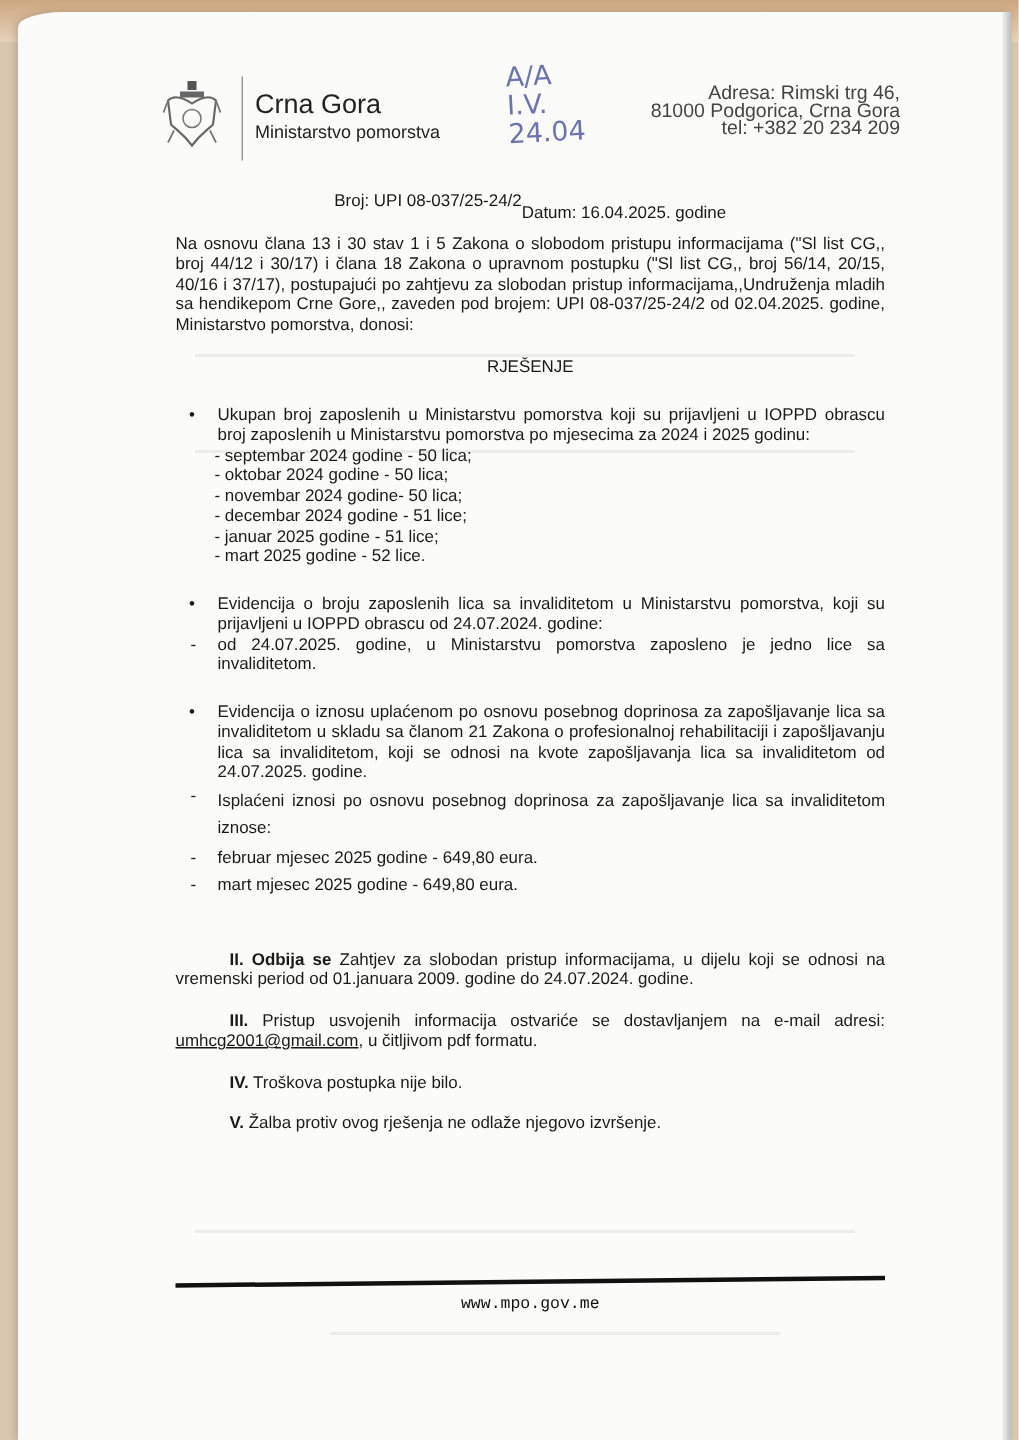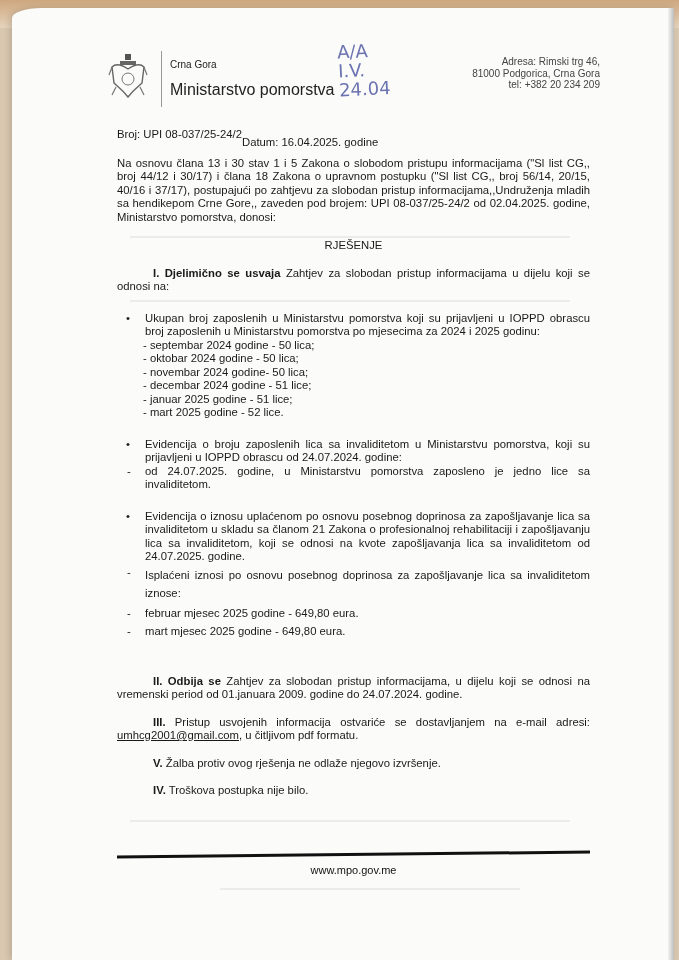--- a/index.html
+++ b/index.html
@@ -19,43 +19,43 @@
     box-shadow: -2px 0 6px rgba(0,0,0,0.15);
     border-top-left-radius: 30px 10px;
   }
   .page::after {
     content: ""; position: absolute; right: 0; top: 0; bottom: 0; width: 6px;
     background: linear-gradient(90deg, #f3f3f1, #bdbdbd);
   }
   .header { position: absolute; left: 100px; top: 45px; width: 500px; height: 70px; }
   .crest { position: absolute; left: 8px; top: 8px; width: 40px; height: 48px; }
   .vline { position: absolute; left: 61px; top: 6px; width: 1px; height: 56px; background: #999; }
-  .org1 { position: absolute; left: 70px; top: 14px; font-size: 10px; color: #222; }
-  .org2 { position: absolute; left: 70px; top: 36px; font-size: 16px; color: #222; }
+  .org1 { position: absolute; left: 70px; top: 14px; font-size: 18px; color: #222; }
+  .org2 { position: absolute; left: 70px; top: 36px; font-size: 12px; color: #222; }
   .handwritten {
     position: absolute; left: 238px; top: -4px; width: 60px;
     font-family: "DejaVu Sans", sans-serif; color: #6b74b0; font-size: 18px; line-height: 19px;
     transform: rotate(-3deg);
   }
-  .addr { position: absolute; right: 0; top: 11px; text-align: right; font-size: 10px; line-height: 11.5px; color: #444; }
+  .addr { position: absolute; right: 0; top: 11px; text-align: right; font-size: 13px; line-height: 11.5px; color: #444; }
   .doc { position: absolute; left: 117px; top: 128px; width: 473px; color: #1a1a1a; font-size: 11.3px; line-height: 13.5px; }
-  .row { display: flex; justify-content: flex-start; }
+  .row { display: flex; justify-content: center; }
   .datum { margin-top: 8px; }
   .para { text-align: justify; margin-top: 7px; }
   .title { text-align: center; font-weight: normal; margin-top: 15px; }
   .indent { text-indent: 36px; }
   .sec { margin-top: 14px; text-align: justify; }
   .bullet { position: relative; padding-left: 28px; text-align: justify; margin-top: 18px; }
   .bullet .dot { position: absolute; left: 9px; top: 0; }
   .hyphen-row { position: relative; padding-left: 28px; text-align: justify; }
   .hyphen-row .h { position: absolute; left: 10px; }
   .b { font-weight: bold; }
   .u { text-decoration: underline; }
   .footer-line { position: absolute; left: 117px; top: 853px; width: 473px; height: 3px; background: #111; transform: rotate(-0.6deg); }
-  .footer-url { position: absolute; left: 117px; top: 864px; width: 473px; text-align: center; font-family: Liberation Sans, sans-serif; font-size: 11px; color: #111; }
+  .footer-url { position: absolute; left: 117px; top: 864px; width: 473px; text-align: center; font-family: Liberation Mono, monospace; font-size: 11px; color: #111; }
   .ghost { position: absolute; left: 130px; width: 440px; height: 2px; background: rgba(0,0,0,0.06); }
 </style>
 </head>
 <body>
 
 <div class="backdrop-top"></div>
 
 <div class="page"></div>
 
 <div class="ghost" style="top:236px"></div>
@@ -89,23 +89,20 @@
 <div class="doc">
   <div class="row">
     <span>Broj: UPI 08-037/25-24/2</span>
     <span class="datum">Datum: 16.04.2025. godine</span>
   </div>
 
   <div class="para">Na osnovu člana 13 i 30 stav 1 i 5 Zakona o slobodom pristupu informacijama ("Sl list CG,, broj 44/12 i 30/17) i člana 18 Zakona o upravnom postupku ("Sl list CG,, broj 56/14, 20/15, 40/16 i 37/17), postupajući po zahtjevu za slobodan pristup informacijama,,Undruženja mladih sa hendikepom Crne Gore,, zaveden pod brojem: UPI 08-037/25-24/2 od 02.04.2025. godine, Ministarstvo pomorstva, donosi:</div>
 
   <div class="title">RJEŠENJE</div>
 
-  <div class="sec indent">
-    <span class="b">I. Djelimično se usvaja</span><span> Zahtjev za slobodan pristup informacijama u dijelu koji se odnosi na:</span>
-  </div>
 
   <div class="bullet">
     <span class="dot">•</span>
     <div>Ukupan broj zaposlenih u Ministarstvu pomorstva koji su prijavljeni u IOPPD obrascu broj zaposlenih u Ministarstvu pomorstva po mjesecima za 2024 i 2025 godinu:</div>
     <div class="dash-item-list" style="margin-left:-2px">
       <div>- septembar 2024 godine - 50 lica;</div>
       <div>- oktobar 2024 godine - 50 lica;</div>
       <div>- novembar 2024 godine- 50 lica;</div>
       <div>- decembar 2024 godine - 51 lice;</div>
       <div>- januar 2025 godine - 51 lice;</div>
@@ -141,22 +138,22 @@
 
   <div class="sec indent" style="margin-top:36px">
     <span class="b">II. Odbija se</span><span> Zahtjev za slobodan pristup informacijama, u dijelu koji se odnosi na vremenski period od 01.januara 2009. godine do 24.07.2024. godine.</span>
   </div>
 
   <div class="sec indent">
     <span class="b">III.</span><span> Pristup usvojenih informacija ostvariće se dostavljanjem na e-mail adresi: </span><span class="u">umhcg2001@gmail.com</span><span>, u čitljivom pdf formatu.</span>
   </div>
 
   <div class="sec indent">
-    <span class="b">V.</span><span> Žalba protiv ovog rješenja ne odlaže njegovo izvršenje.</span>
+    <span class="b">IV.</span><span> Troškova postupka nije bilo.</span>
   </div>
 
   <div class="sec indent">
-    <span class="b">IV.</span><span> Troškova postupka nije bilo.</span>
+    <span class="b">V.</span><span> Žalba protiv ovog rješenja ne odlaže njegovo izvršenje.</span>
   </div>
 </div>
 
 <div class="footer-line"></div>
 <div class="footer-url">www.mpo.gov.me</div>
 
 </body></html>

